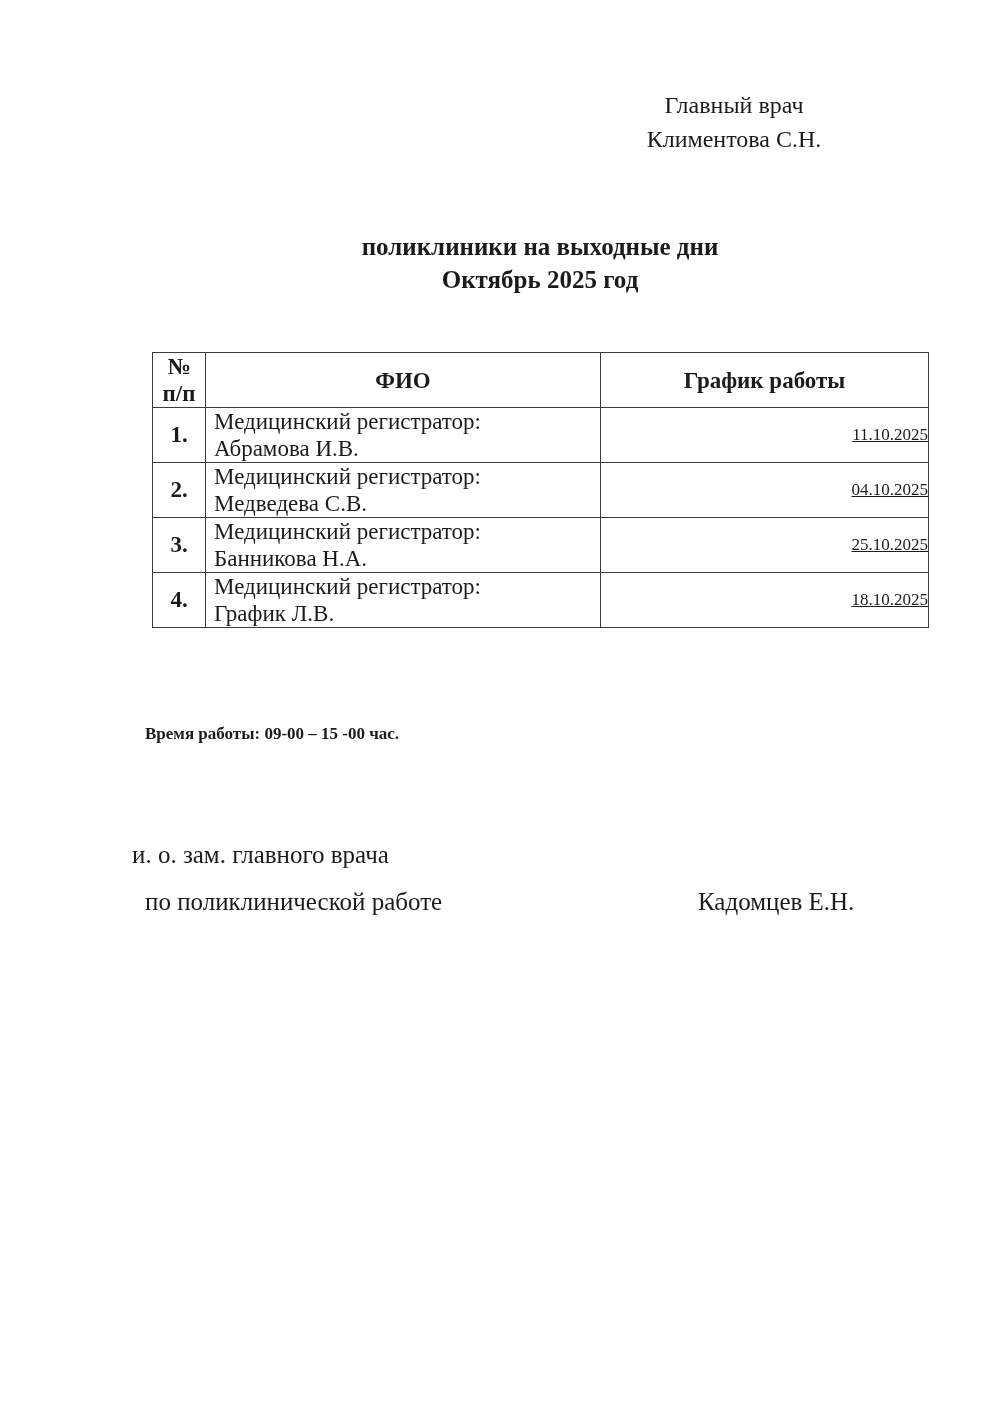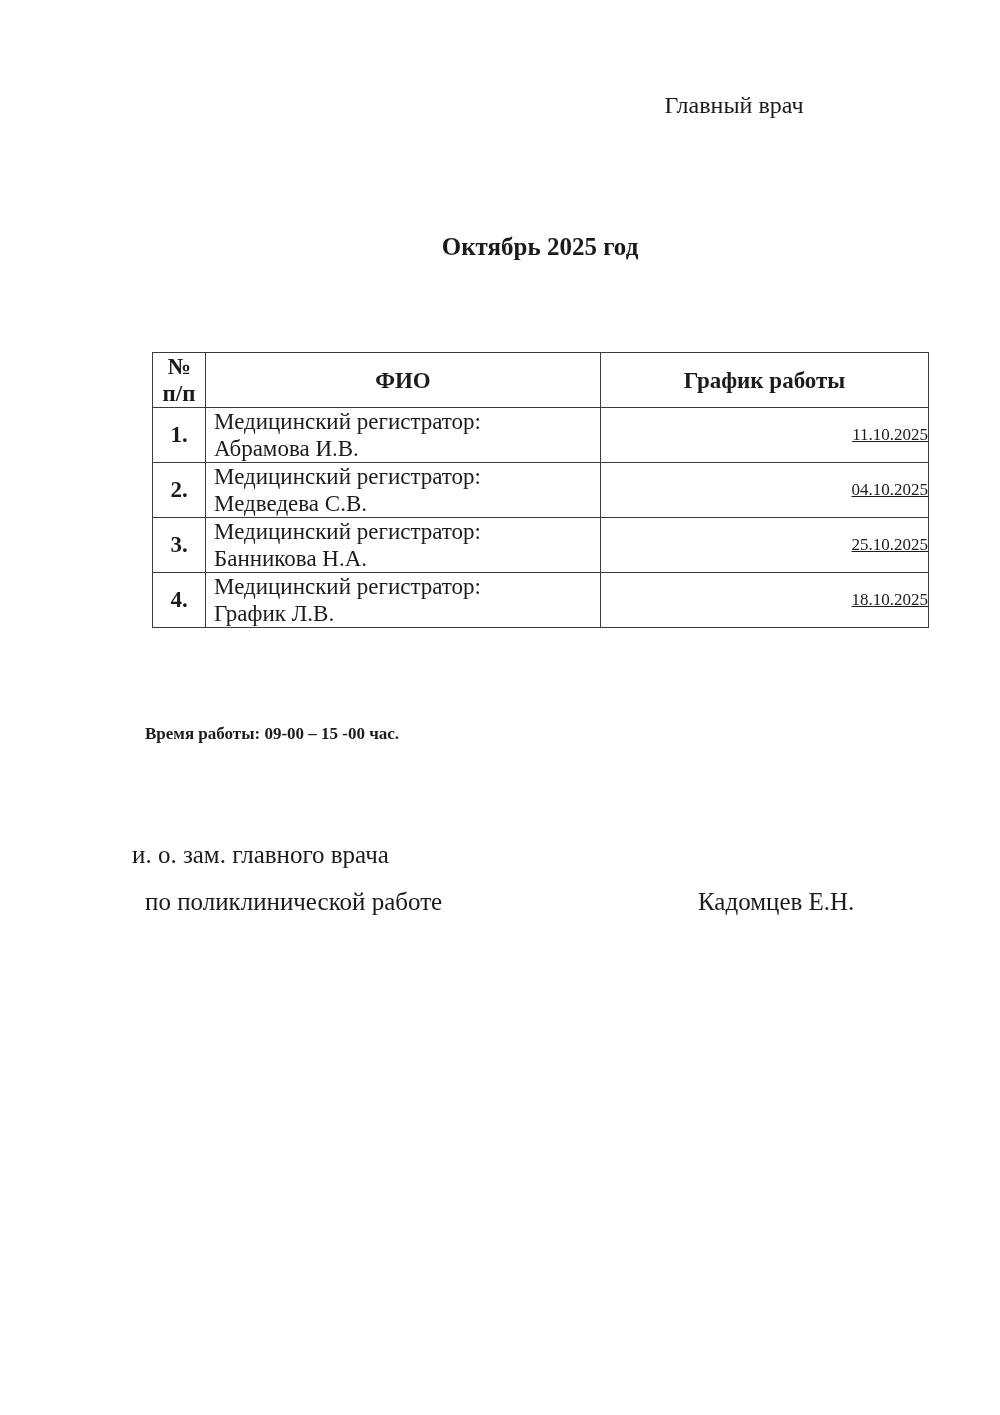--- a/index.html
+++ b/index.html
@@ -98,23 +98,25 @@
     font-size: 25px;
   }
 </style>
 </head>
 <body>
 
 <div class="page">
 
   <div class="approval-block">
     <div>Главный врач</div>
+    <div>Климентова С.Н.</div>
   </div>
 
   <div class="doc-title">
+    <div>поликлиники на выходные дни</div>
     <div>Октябрь 2025 год</div>
   </div>
 
   <table class="schedule-table">
     <colgroup>
       <col class="col-num">
       <col class="col-fio">
       <col class="col-date">
     </colgroup>
     <thead>

